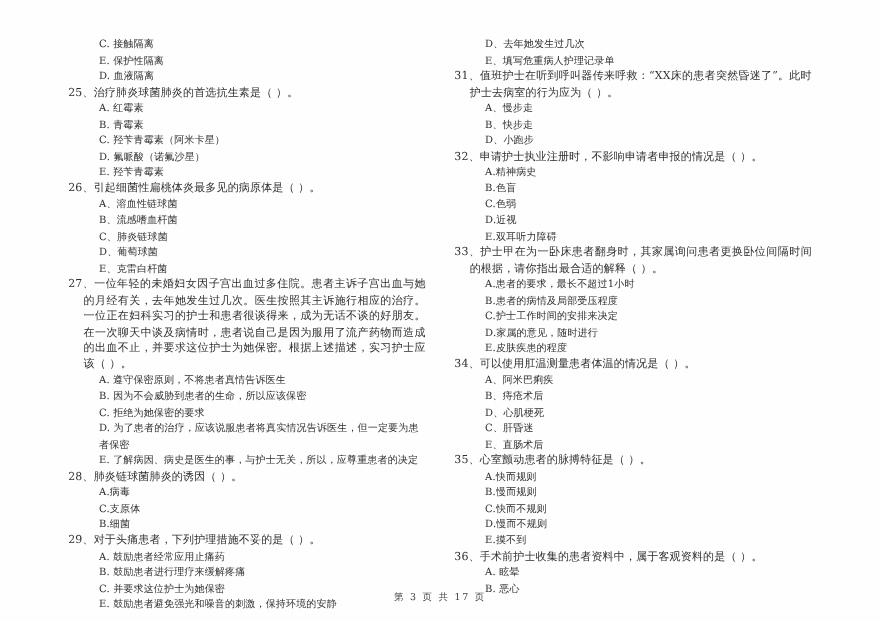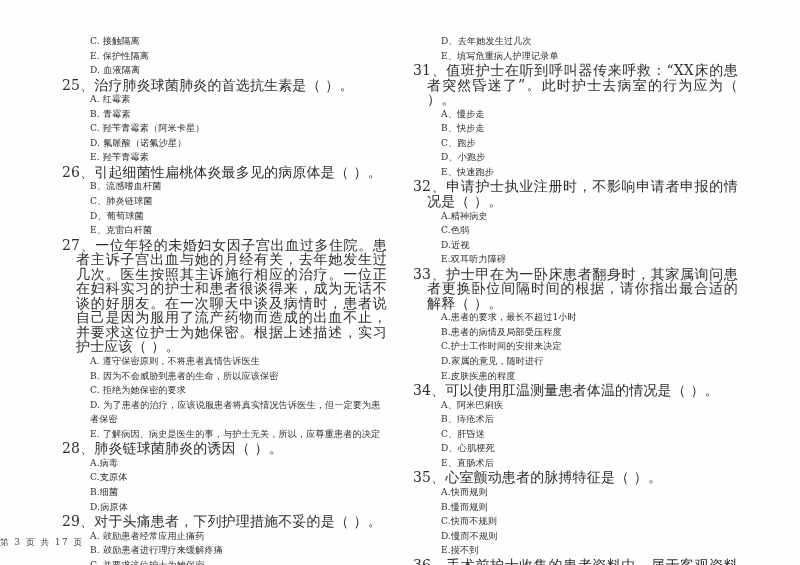--- a/index.html
+++ b/index.html
@@ -29,21 +29,21 @@
     height: 478px;
   }
   .col {
     width: 325px;
     flex: 0 0 325px;
   }
   .q-block {
     margin: 0 0 0 0;
   }
   .q-stem {
-    font-size: 14px;
+    font-size: 10px;
     line-height: 14.55px;
     text-align: justify;
     text-justify: inter-ideograph;
     text-indent: 0;
     letter-spacing: 0.15px;
     color: #2e2e2e;
     margin: 0;
     padding-left: 14px;
     text-indent: -14px;
   }
@@ -55,20 +55,21 @@
     margin: 0;
     padding-left: 28px;
     text-indent: 0;
     white-space: normal;
   }
   .footer {
     position: absolute;
     left: 0;
     right: 0;
     bottom: 16px;
+    text-align: center;
     font-size: 8.6px;
     letter-spacing: 1.6px;
     color: #444;
   }
 </style>
 </head>
 <body>
 
 <div id="page">
   <div class="columns">
@@ -80,80 +81,79 @@
         <div class="q-block">
           <div class="q-stem">25、治疗肺炎球菌肺炎的首选抗生素是（     ）。</div>
           <div class="q-opt">A. 红霉素</div>
           <div class="q-opt">B. 青霉素</div>
           <div class="q-opt">C. 羟苄青霉素（阿米卡星）</div>
           <div class="q-opt">D. 氟哌酸（诺氟沙星）</div>
           <div class="q-opt">E. 羟苄青霉素</div>
         </div>
         <div class="q-block">
           <div class="q-stem">26、引起细菌性扁桃体炎最多见的病原体是（     ）。</div>
+          <div class="q-opt">A、溶血性链球菌</div>
           <div class="q-opt">B、流感嗜血杆菌</div>
           <div class="q-opt">C、肺炎链球菌</div>
           <div class="q-opt">D、葡萄球菌</div>
           <div class="q-opt">E、克雷白杆菌</div>
         </div>
         <div class="q-block">
           <div class="q-stem">27、一位年轻的未婚妇女因子宫出血过多住院。患者主诉子宫出血与她的月经有关，去年她发生过几次。医生按照其主诉施行相应的治疗。一位正在妇科实习的护士和患者很谈得来，成为无话不谈的好朋友。在一次聊天中谈及病情时，患者说自己是因为服用了流产药物而造成的出血不止，并要求这位护士为她保密。根据上述描述，实习护士应该（     ）。</div>
           <div class="q-opt">A. 遵守保密原则，不将患者真情告诉医生</div>
           <div class="q-opt">B. 因为不会威胁到患者的生命，所以应该保密</div>
           <div class="q-opt">C. 拒绝为她保密的要求</div>
           <div class="q-opt">D. 为了患者的治疗，应该说服患者将真实情况告诉医生，但一定要为患者保密</div>
           <div class="q-opt">E. 了解病因、病史是医生的事，与护士无关，所以，应尊重患者的决定</div>
         </div>
         <div class="q-block">
           <div class="q-stem">28、肺炎链球菌肺炎的诱因（     ）。</div>
           <div class="q-opt">A.病毒</div>
           <div class="q-opt">C.支原体</div>
           <div class="q-opt">B.细菌</div>
-          <div class="q-opt">D.病原体</div>
         </div>
         <div class="q-block">
           <div class="q-stem">29、对于头痛患者，下列护理措施不妥的是（     ）。</div>
           <div class="q-opt">A. 鼓励患者经常应用止痛药</div>
           <div class="q-opt">B. 鼓励患者进行理疗来缓解疼痛</div>
           <div class="q-opt">C. 并要求这位护士为她保密</div>
           <div class="q-opt">E. 鼓励患者避免强光和噪音的刺激，保持环境的安静</div>
         </div>
       </div>
     <div class="col" id="col-right">
         <div class="q-opt">D、去年她发生过几次</div>
         <div class="q-opt">E、填写危重病人护理记录单</div>
         <div class="q-block">
           <div class="q-stem">31、值班护士在听到呼叫器传来呼救：“XX床的患者突然昏迷了”。此时护士去病室的行为应为（     ）。</div>
           <div class="q-opt">A、慢步走</div>
           <div class="q-opt">B、快步走</div>
-          <div class="q-opt">C、跑步</div>
           <div class="q-opt">D、小跑步</div>
-          <div class="q-opt">E、快速跑步</div>
         </div>
         <div class="q-block">
           <div class="q-stem">32、申请护士执业注册时，不影响申请者申报的情况是（     ）。</div>
           <div class="q-opt">A.精神病史</div>
+          <div class="q-opt">B.色盲</div>
           <div class="q-opt">C.色弱</div>
           <div class="q-opt">D.近视</div>
           <div class="q-opt">E.双耳听力障碍</div>
         </div>
         <div class="q-block">
           <div class="q-stem">33、护士甲在为一卧床患者翻身时，其家属询问患者更换卧位间隔时间的根据，请你指出最合适的解释（     ）。</div>
           <div class="q-opt">A.患者的要求，最长不超过1小时</div>
           <div class="q-opt">B.患者的病情及局部受压程度</div>
           <div class="q-opt">C.护士工作时间的安排来决定</div>
           <div class="q-opt">D.家属的意见，随时进行</div>
           <div class="q-opt">E.皮肤疾患的程度</div>
         </div>
         <div class="q-block">
           <div class="q-stem">34、可以使用肛温测量患者体温的情况是（     ）。</div>
           <div class="q-opt">A、阿米巴痢疾</div>
           <div class="q-opt">B、痔疮术后</div>
+          <div class="q-opt">D、心肌梗死</div>
           <div class="q-opt">C、肝昏迷</div>
-          <div class="q-opt">D、心肌梗死</div>
           <div class="q-opt">E、直肠术后</div>
         </div>
         <div class="q-block">
           <div class="q-stem">35、心室颤动患者的脉搏特征是（     ）。</div>
           <div class="q-opt">A.快而规则</div>
           <div class="q-opt">B.慢而规则</div>
           <div class="q-opt">C.快而不规则</div>
           <div class="q-opt">D.慢而不规则</div>
           <div class="q-opt">E.摸不到</div>
         </div>

